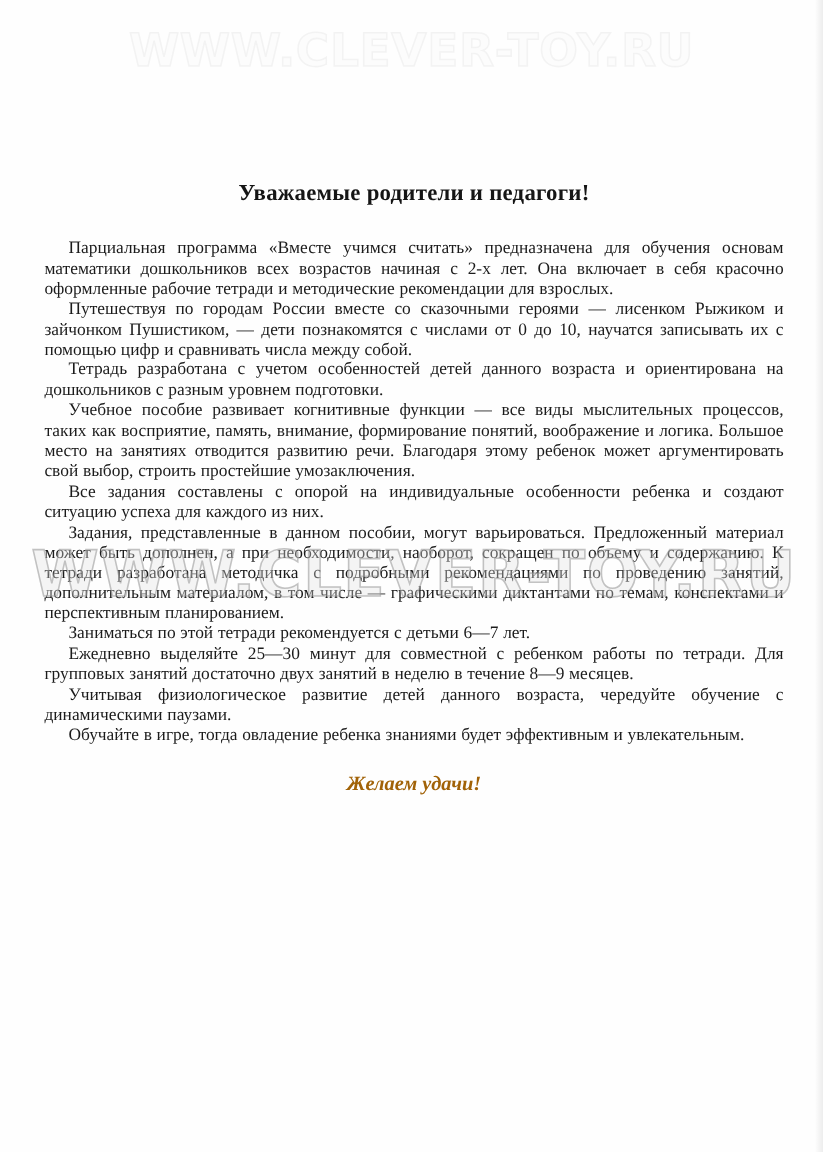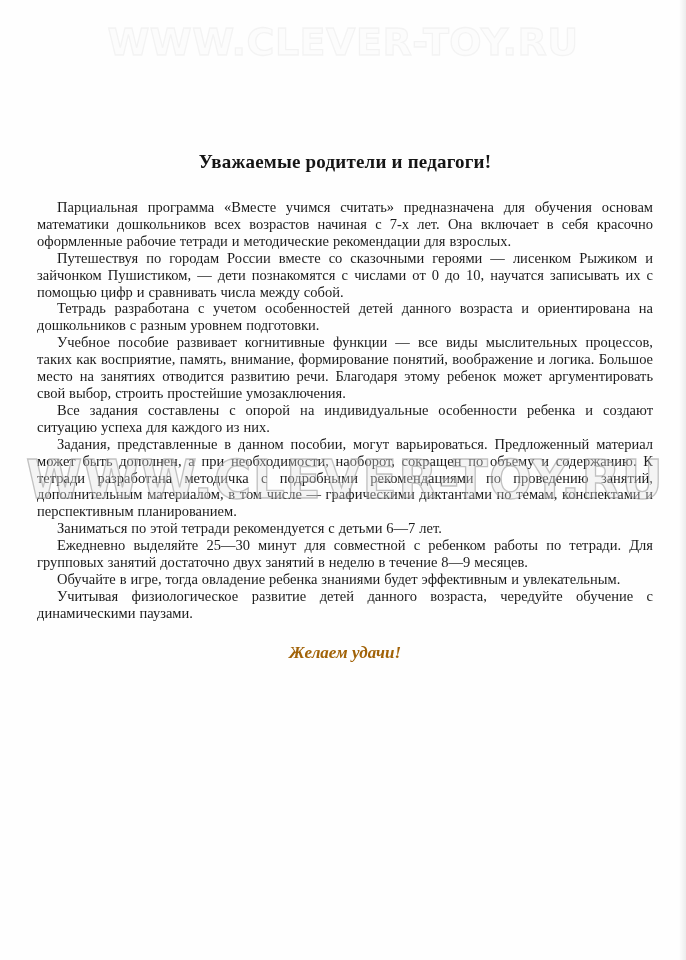--- a/index.html
+++ b/index.html
@@ -84,30 +84,30 @@
 </head>
 <body>
 
 <div class="page">
 
   <div class="watermark watermark-top">WWW.CLEVER-TOY.RU</div>
 
   <div class="content">
     <h1 class="page-title">Уважаемые родители и педагоги!</h1>
 
-    <p class="body-par">Парциальная программа «Вместе учимся считать» предназначена для обучения основам математики дошкольников всех возрастов начиная с 7-х лет. Она включает в себя красочно оформленные рабочие тетради и методические рекомендации для взрослых.</p>
+    <p class="body-par">Парциальная программа «Вместе учимся считать» предназначена для обучения основам математики дошкольников всех возрастов начиная с 2-х лет. Она включает в себя красочно оформленные рабочие тетради и методические рекомендации для взрослых.</p>
     <p class="body-par">Путешествуя по городам России вместе со сказочными героями — лисенком Рыжиком и зайчонком Пушистиком, — дети познакомятся с числами от 0 до 10, научатся записывать их с помощью цифр и сравнивать числа между собой.</p>
     <p class="body-par">Тетрадь разработана с учетом особенностей детей данного возраста и ориентирована на дошкольников с разным уровнем подготовки.</p>
     <p class="body-par">Учебное пособие развивает когнитивные функции — все виды мыслительных процессов, таких как восприятие, память, внимание, формирование понятий, воображение и логика. Большое место на занятиях отводится развитию речи. Благодаря этому ребенок может аргументировать свой выбор, строить простейшие умозаключения.</p>
     <p class="body-par">Все задания составлены с опорой на индивидуальные особенности ребенка и создают ситуацию успеха для каждого из них.</p>
     <p class="body-par">Задания, представленные в данном пособии, могут варьироваться. Предложенный материал может быть дополнен, а при необходимости, наоборот, сокращен по объему и содержанию. К тетради разработана методичка с подробными рекомендациями по проведению занятий, дополнительным материалом, в том числе — графическими диктантами по темам, конспектами и перспективным планированием.</p>
     <p class="body-par">Заниматься по этой тетради рекомендуется с детьми 6—7 лет.</p>
     <p class="body-par">Ежедневно выделяйте 25—30 минут для совместной с ребенком работы по тетради. Для групповых занятий достаточно двух занятий в неделю в течение 8—9 месяцев.</p>
+    <p class="body-par">Учитывая физиологическое развитие детей данного возраста, чередуйте обучение с динамическими паузами.</p>
     <p class="body-par">Обучайте в игре, тогда овладение ребенка знаниями будет эффективным и увлекательным.</p>
-    <p class="body-par">Учитывая физиологическое развитие детей данного возраста, чередуйте обучение с динамическими паузами.</p>
 
     <div class="signoff">Желаем удачи!</div>
   </div>
 
   <div class="watermark watermark-main">WWW.CLEVER-TOY.RU</div>
 
   <div class="edge-shadow"></div>
 </div>
 
 </body></html>

